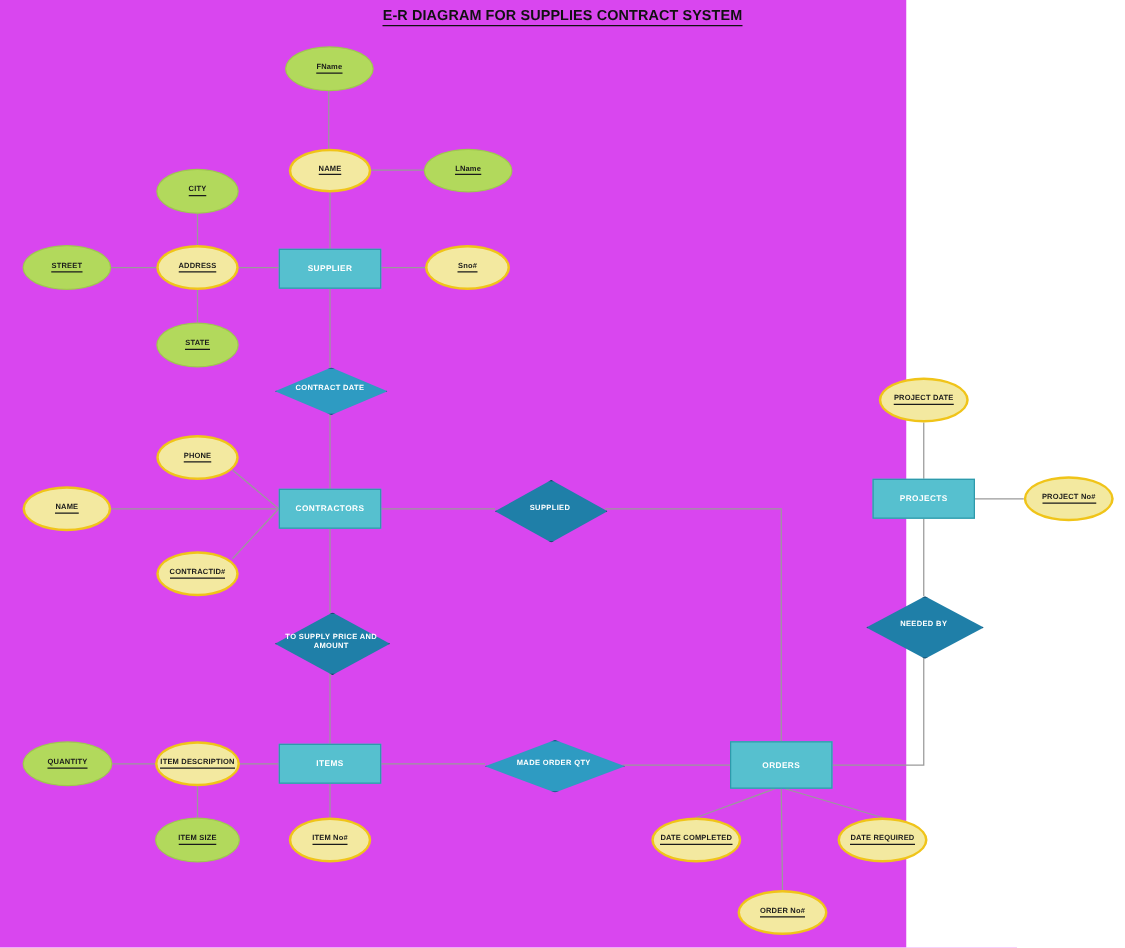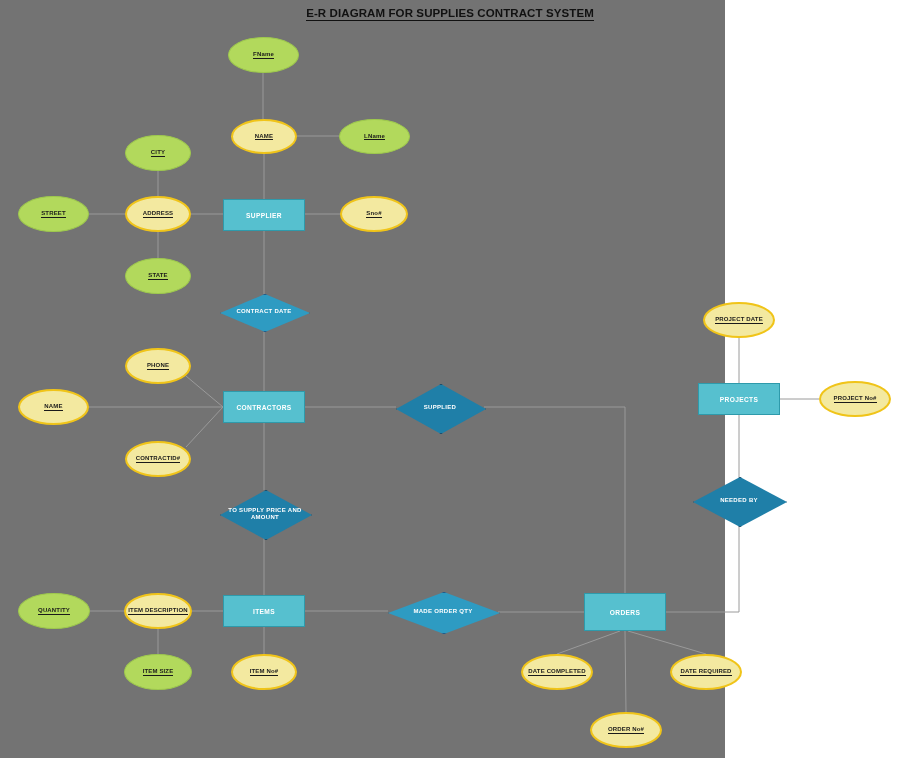--- a/index.html
+++ b/index.html
@@ -10,21 +10,21 @@
   body {
     font-family: "Liberation Sans", sans-serif;
     width: 900px;
     height: 758px;
     overflow: hidden;
   }
   #canvas {
     position: relative;
     width: 725px;
     height: 758px;
-    background: #737373;
+    background: #d946ef;
   }
   #title {
     position: absolute;
     top: 7px;
     left: 0;
     width: 900px;
     text-align: center;
     font-size: 11.5px;
     font-weight: bold;
     letter-spacing: .1px;

